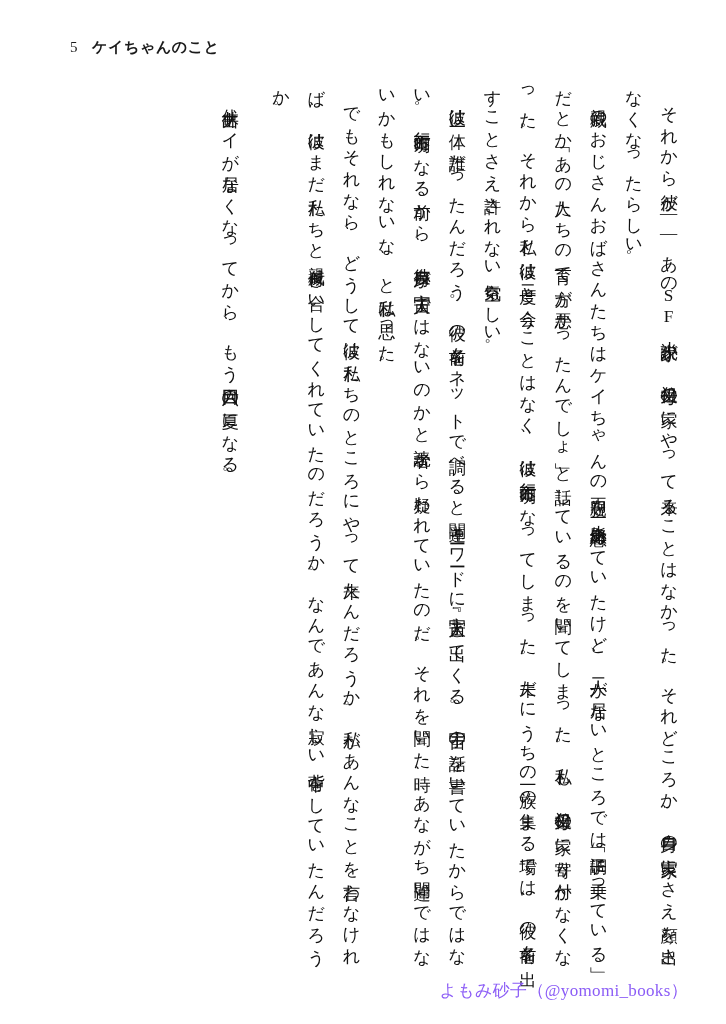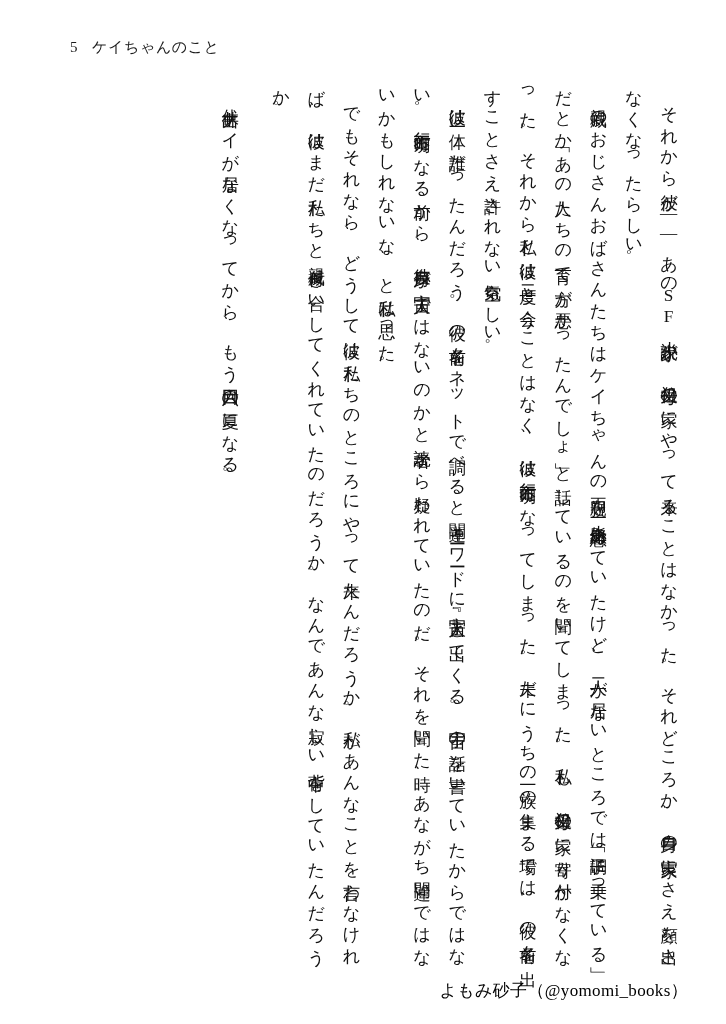--- a/index.html
+++ b/index.html
@@ -33,20 +33,21 @@
     white-space: nowrap;
     display: flex;
     align-items: baseline;
     gap: 14px;
   }
   .running-head .page-number {
     font-size: 15px;
   }
   .running-head .chapter-title {
     font-size: 15px;
+    font-weight: bold;
   }
 
   
   .body-area {
     position: absolute;
     top: 78px;
     left: 48px;
     right: 40px;
     height: 880px;
   }
@@ -74,21 +75,21 @@
     margin-right: 0.9em;
   }
 
   
   .signature {
     position: absolute;
     bottom: 22px;
     right: 38px;
     font-size: 17px;
     letter-spacing: 0.02em;
-    color: #000000;
+    color: #8b5cf6;
     white-space: nowrap;
   }
 </style>
 </head>
 <body>
 
 <div class="page">
 
   <div class="running-head">
     <span class="page-number">5</span>

